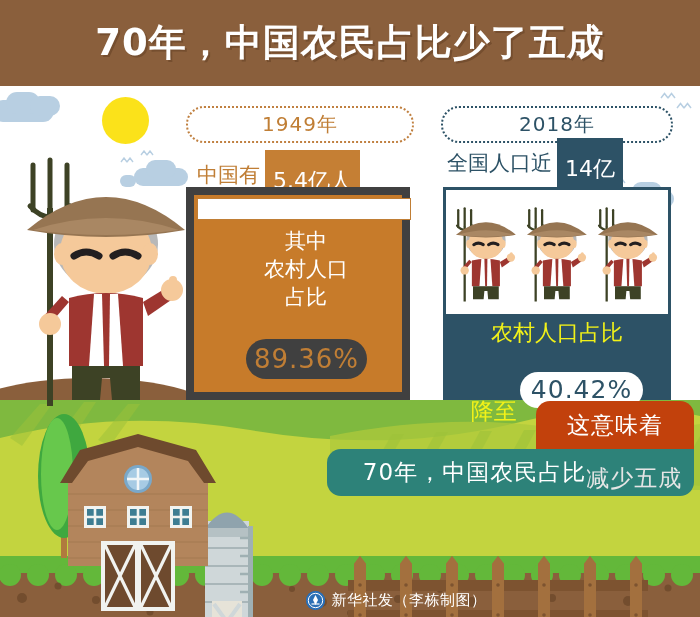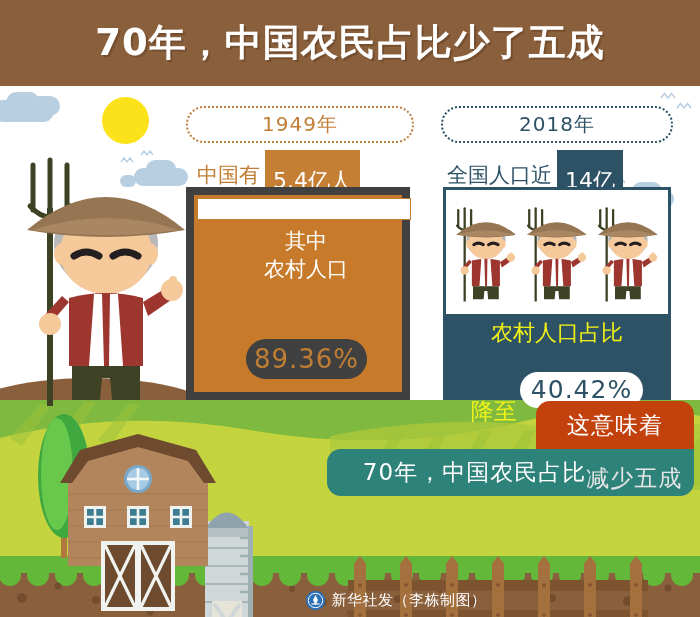--- a/index.html
+++ b/index.html
@@ -47,21 +47,21 @@
     font-size:20px;letter-spacing:1px;
     font-family:"DejaVu Sans","Liberation Sans",sans-serif;
   }
   .pill-left{left:186px;top:106px;width:224px;border:2.5px dotted #c08040;color:#c07e35;}
   .pill-right{left:441px;top:106px;width:228px;border:2.5px dotted #2d5266;color:#2d5266;}
 
   
   .subrow{position:absolute;display:flex;align-items:center;font-size:21px;
     font-family:"DejaVu Sans","Liberation Sans",sans-serif;white-space:nowrap;}
   .subrow-left{left:197px;top:150px;color:#c07e35;}
-  .subrow-right{left:447px;top:150px;color:#2d5266;}
+  .subrow-right{left:447px;top:138px;color:#2d5266;}
   .hl{display:inline-block;padding:16px 8px 4px;color:#ffffff;font-size:22px;margin-left:5px;}
   .hl-orange{background:#c57f34;}
   .hl-teal{background:#2d5266;}
 
   
   .box-left{
     position:absolute;left:186px;top:187px;width:224px;height:213px;
     background:#c77b2a;border:8px solid #404040;box-sizing:border-box;
   }
   .box-left-top{position:absolute;left:3px;top:3px;width:214px;height:22px;background:#ffffff;border:1.5px solid #c07e35;box-sizing:border-box;}
@@ -405,20 +405,21 @@
   <div class="subrow subrow-right">
     <span>全国人口近</span>
     <span class="hl hl-teal">14亿</span>
   </div>
 
   <div class="box-left">
     <div class="box-left-top"></div>
     <div class="box-left-body">
       <div>其中</div>
       <div>农村人口</div>
+      <div>占比</div>
     </div>
     <div class="pct-pill">89.36%</div>
   </div>
 
   <div class="box-right">
     <div class="box-right-white">
 
       <div class="farmer" style="left:2px;top:3px;">
         <svg width="72" height="120" viewBox="0 0 190 260">
           <g stroke="#3d4225" stroke-width="6" fill="none" stroke-linecap="round">

